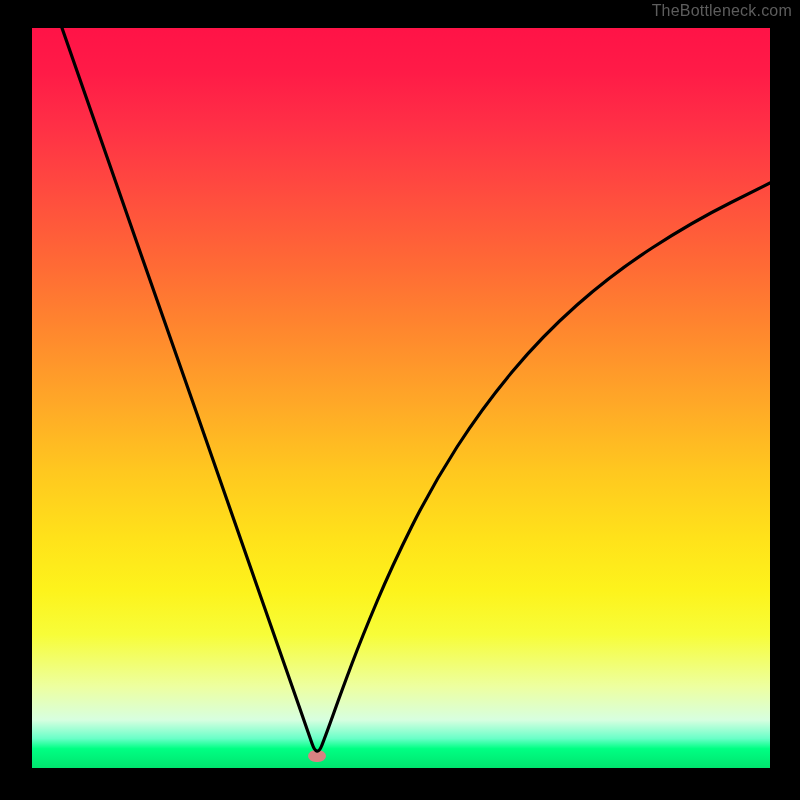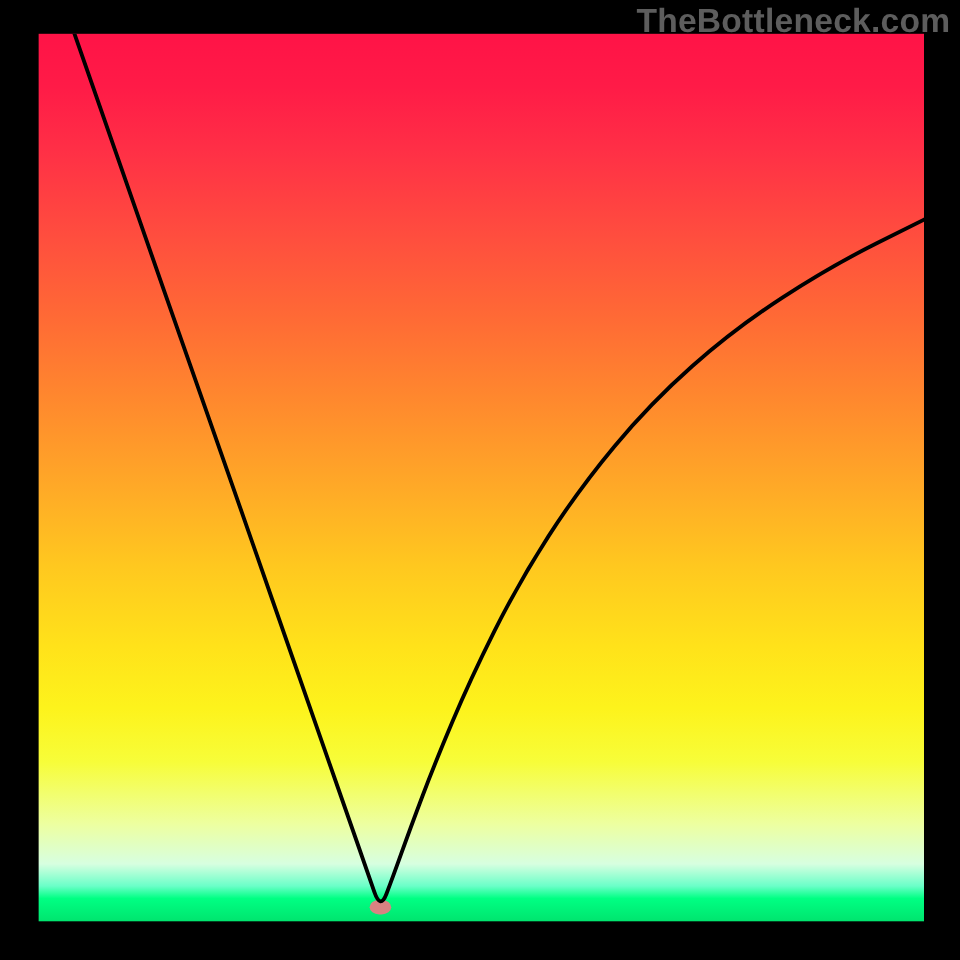--- a/index.html
+++ b/index.html
@@ -14,22 +14,22 @@
   .container {
     position: relative;
     width: 800px;
     height: 800px;
   }
   .watermark {
     position: absolute;
     top: 2px;
     right: 8px;
     color: #5d5d5d;
-    font-size: 28px;
-    font-weight: 700;
+    font-size: 16px;
+    font-weight: 400;
     letter-spacing: 0.2px;
     z-index: 20;
   }
   .plot-area {
     position: absolute;
     left: 32px;
     top: 28px;
     width: 738px;
     height: 740px;
     overflow: hidden;

